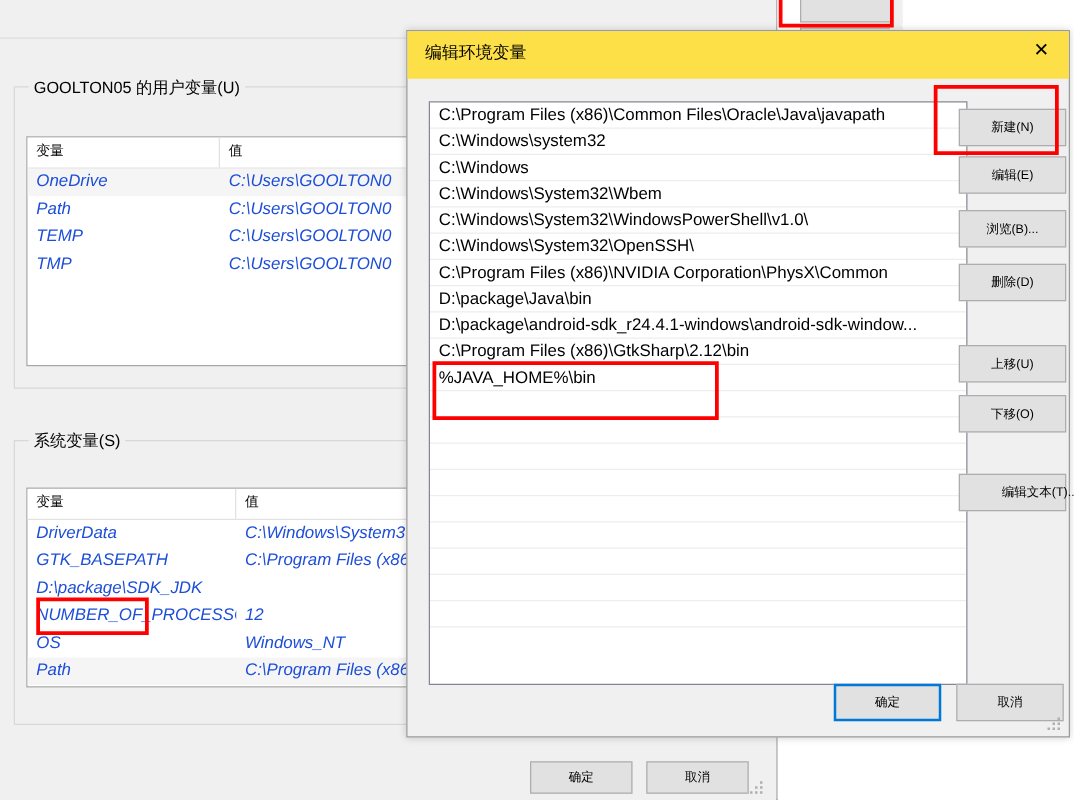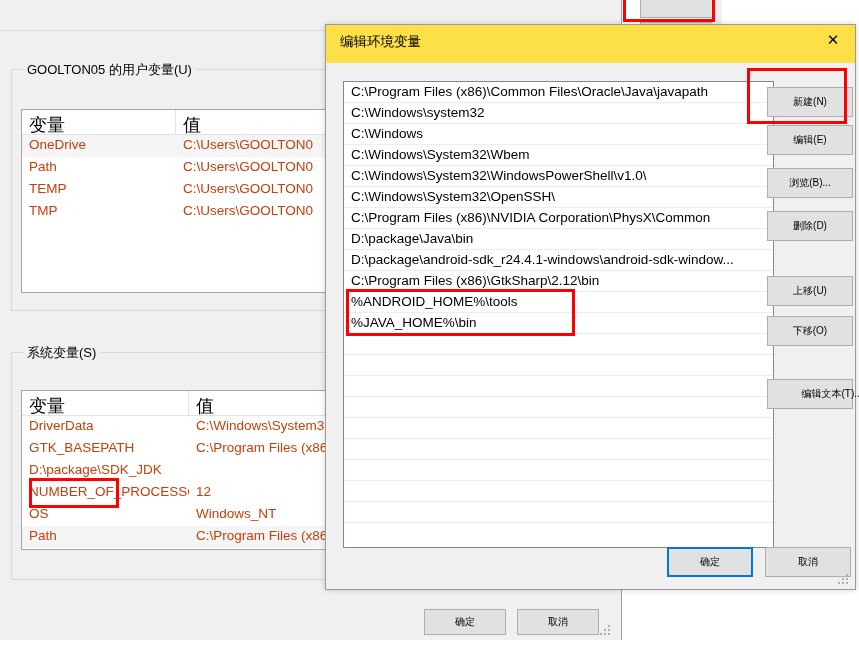--- a/index.html
+++ b/index.html
@@ -60,28 +60,29 @@
     border: 1px solid #a6a6a6;
     box-sizing: border-box;
     overflow: hidden;
   }
   .vt-head {
     display: flex; height: 25px; background: #ffffff;
     border-bottom: 1px solid #e2e2e2;
     box-sizing: border-box;
   }
   .vt-head .vt-c1, .vt-head .vt-c2 {
-    font-size: 18px; color: #000; padding: 3px 0 0 7px;
+    font-size: 11px; color: #000; padding: 3px 0 0 7px;
     box-sizing: border-box;
   }
   .vt-head .vt-c1 { border-right: 1px solid #e2e2e2; }
   .vt-row {
     display: flex; height: 22px; box-sizing: border-box;
-    font-size: 13.5px; color: #c2410c;
-    white-space: nowrap;
+    font-size: 13.5px; color: #1d4ed8;
+    white-space: nowrap;
+    font-style: italic;
   }
   .vt-row.alt { background: #f5f5f5; }
   .vt-c1, .vt-c2 { padding-left: 7px; padding-top: 2px; box-sizing: border-box; overflow: hidden; }
 
   
   #user-table  { left: 21px; top: 78px; width: 330px; height: 184px; }
   #user-table .vt-c1 { width: 155px; }
   #user-table .vt-c2 { width: 175px; }
 
   #sys-table   { left: 21px; top: 359px; width: 330px; height: 160px; }
@@ -270,21 +271,20 @@
       <div class="path-row">C:\Program Files (x86)\Common Files\Oracle\Java\javapath</div>
       <div class="path-row">C:\Windows\system32</div>
       <div class="path-row">C:\Windows</div>
       <div class="path-row">C:\Windows\System32\Wbem</div>
       <div class="path-row">C:\Windows\System32\WindowsPowerShell\v1.0\</div>
       <div class="path-row">C:\Windows\System32\OpenSSH\</div>
       <div class="path-row">C:\Program Files (x86)\NVIDIA Corporation\PhysX\Common</div>
       <div class="path-row">D:\package\Java\bin</div>
       <div class="path-row">D:\package\android-sdk_r24.4.1-windows\android-sdk-window...</div>
       <div class="path-row">C:\Program Files (x86)\GtkSharp\2.12\bin</div>
-      <div class="path-row">%ANDROID_HOME%\tools</div>
       <div class="path-row">%JAVA_HOME%\bin</div>
       <div class="path-row"></div>
       <div class="path-row"></div>
       <div class="path-row"></div>
       <div class="path-row"></div>
       <div class="path-row"></div>
       <div class="path-row"></div>
       <div class="path-row"></div>
       <div class="path-row"></div>
       <div class="path-row"></div>

